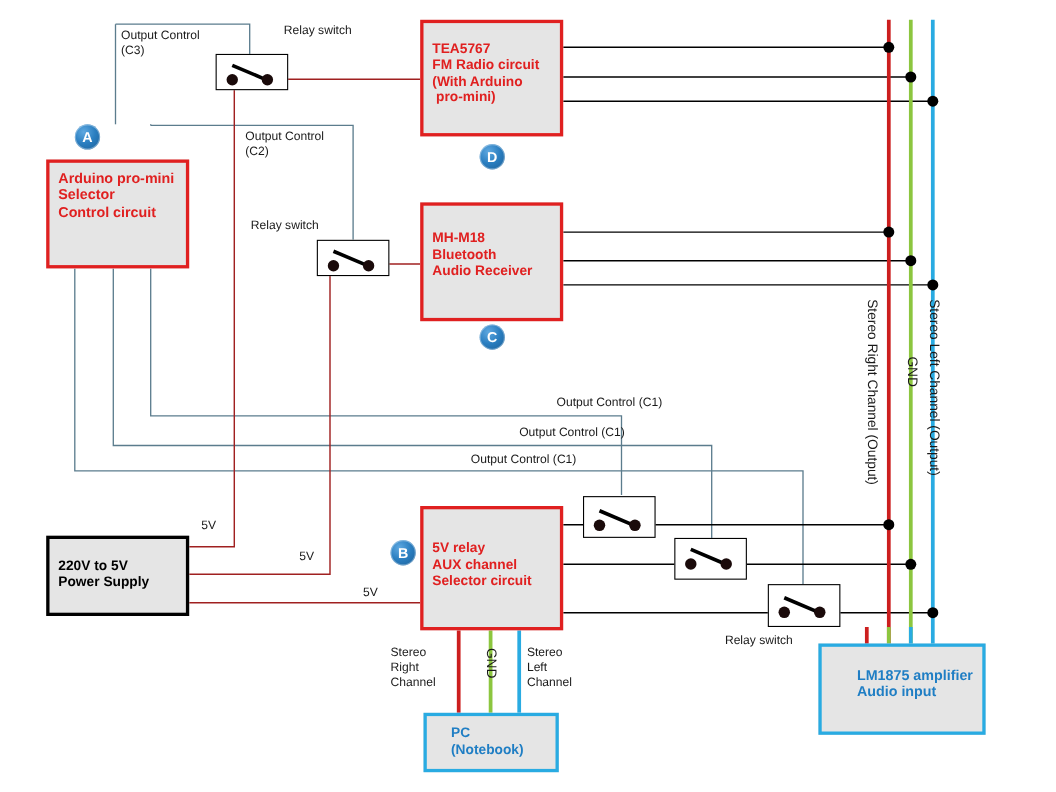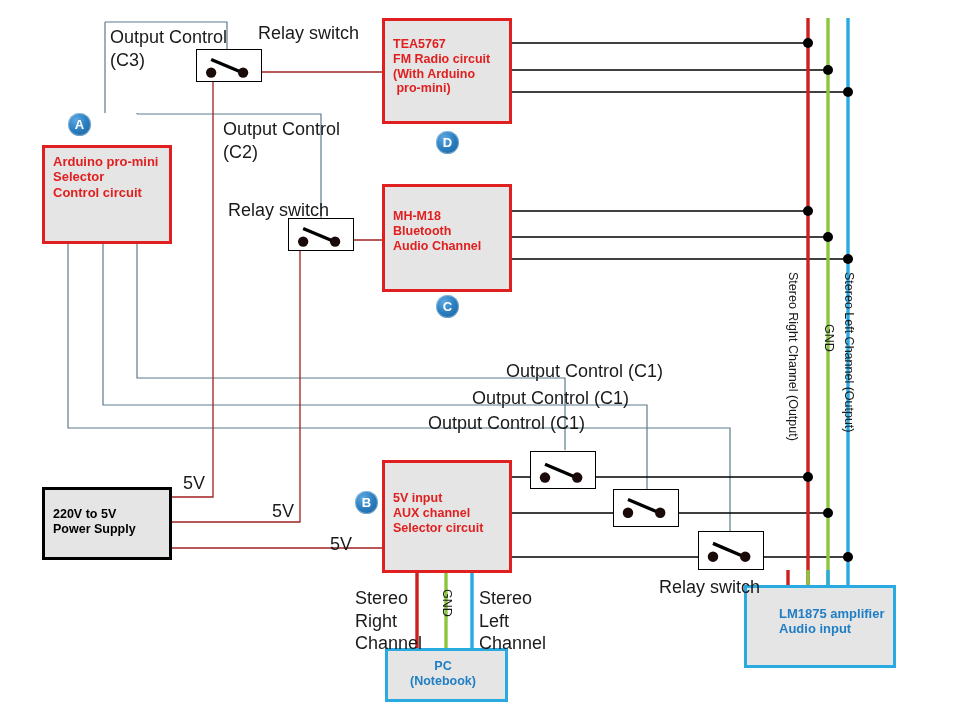--- a/index.html
+++ b/index.html
@@ -20,21 +20,21 @@
   .box-black{border:3px solid #000000;}
   .box-black .txt{color:#000000;}
   .box-cyan{border:3px solid #29abe2;}
   .box-cyan .txt{color:#1f7ec4;}
 
   .badge{position:absolute;width:23px;height:23px;border-radius:50%;
          background:radial-gradient(circle at 35% 30%, #5ea8e0 0%, #2a7ec0 48%, #1b5e96 100%);
          color:#ffffff;font-weight:bold;font-size:13px;line-height:23px;text-align:center;
          box-shadow:0 0 0 1px rgba(255,255,255,.35) inset;}
 
-  .lbl{position:absolute;color:#1a1a1a;font-size:18px;line-height:1.25;white-space:pre;}
+  .lbl{position:absolute;color:#1a1a1a;font-size:11px;line-height:1.25;white-space:pre;}
   .lbl-v{position:absolute;color:#1a1a1a;font-size:12.5px;white-space:nowrap;
          transform-origin:0 0;transform:rotate(90deg);}
 
   .relay{position:absolute;border:1.5px solid #000;background:#fff;box-sizing:border-box;}
 </style>
 </head>
 <body>
 
 <div id="canvas">
 
@@ -140,47 +140,47 @@
   </div>
 
   <div class="box box-red" style="left:42px;top:145px;width:130px;height:99px;">
     <span class="txt" style="font-size:13px;">Arduino pro-mini
 Selector
 Control circuit</span>
   </div>
   <div class="badge" style="left:68px;top:113px;">A</div>
 
   <div class="box box-red" style="left:382px;top:460px;width:130px;height:113px;">
-    <span class="txt" style="font-size:12.5px;top:28px;">5V input
+    <span class="txt" style="font-size:12.5px;top:28px;">5V relay
 AUX channel
 Selector circuit</span>
   </div>
   <div class="badge" style="left:355px;top:491px;">B</div>
 
   <div class="box box-red" style="left:382px;top:184px;width:130px;height:108px;">
     <span class="txt" style="font-size:12.5px;top:22px;">MH-M18
 Bluetooth
-Audio Channel</span>
+Audio Receiver</span>
   </div>
   <div class="badge" style="left:436px;top:295px;">C</div>
 
   <div class="box box-red" style="left:382px;top:18px;width:130px;height:106px;">
     <span class="txt" style="font-size:12.5px;top:16px;">TEA5767
 FM Radio circuit
 (With Arduino
  pro-mini)</span>
   </div>
   <div class="badge" style="left:436px;top:131px;">D</div>
 
   <div class="box box-black" style="left:42px;top:487px;width:130px;height:73px;">
     <span class="txt" style="font-size:12.5px;top:17px;">220V to 5V
 Power Supply</span>
   </div>
 
-  <div class="box box-cyan" style="left:385px;top:648px;width:123px;height:54px;text-align:center;">
+  <div class="box box-cyan" style="left:385px;top:648px;width:123px;height:54px;">
     <span class="txt" style="font-size:12.5px;top:8px;left:22px;">PC
 (Notebook)</span>
   </div>
 
   <div class="box box-cyan" style="left:744px;top:585px;width:152px;height:83px;">
     <span class="txt" style="font-size:13px;top:18px;left:32px;">LM1875 amplifier
 Audio input</span>
   </div>
 
   <div class="lbl" style="left:110px;top:26px;">Output Control

